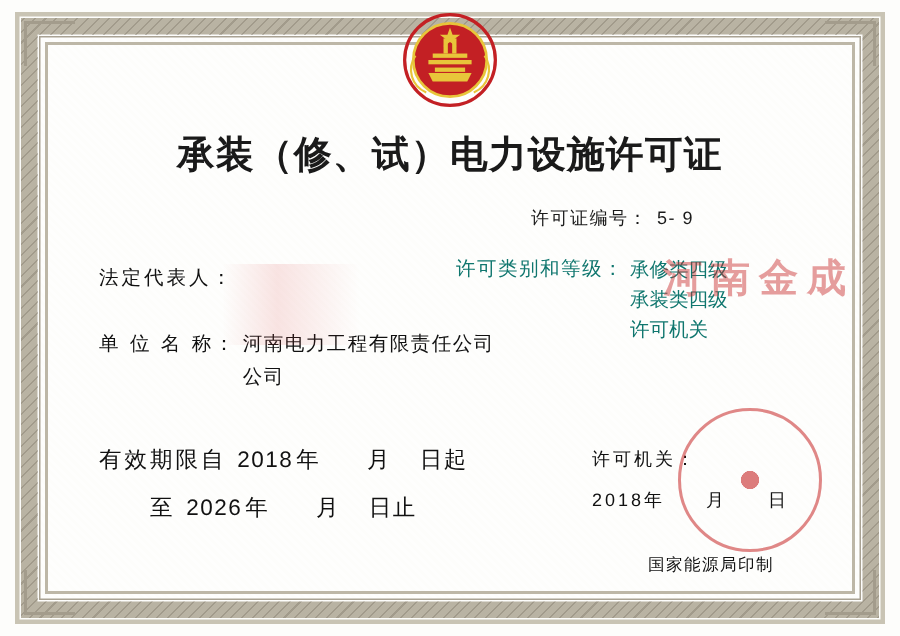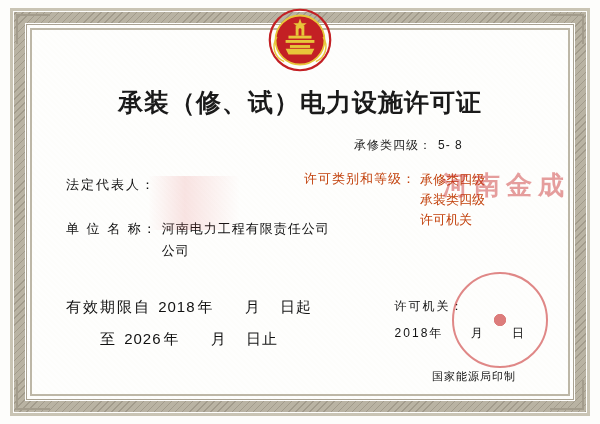--- a/index.html
+++ b/index.html
@@ -162,21 +162,21 @@
 
   .row-unit { margin-top: 26px; padding-left: 26px; }
   .row-legal { margin-top: 22px; padding-left: 26px; }
 
   .right-block {
     position: absolute;
     right: 6px;
     top: 96px;
     width: 250px;
     font-size: 13px;
-    color: #c2410c;
+    color: #0f766e;
     text-align: left;
   }
   .right-block .cat-row {
     display: flex;
     align-items: flex-start;
   }
   .right-block .cat-label {
     white-space: nowrap;
     letter-spacing: 1px;
   }
@@ -301,21 +301,21 @@
         <path d="M82 46 C 90 58, 86 74, 72 80"></path>
       </g>
     </svg>
   </div>
 
   <div class="content">
 
     <div class="title">承装（修、试）电力设施许可证</div>
 
     <div class="lic-no">
-      <span>承修类四级：</span><span class="num">5-                        8</span>
+      <span>许可证编号：</span><span class="num">5-                        9</span>
     </div>
 
     <div class="row row-legal">
       <span class="label">法定代表人：</span>
       <span class="value"></span>
     </div>
 
     <div class="row row-unit">
       <span class="label">单 位 名 称：</span>
       <span class="value">

